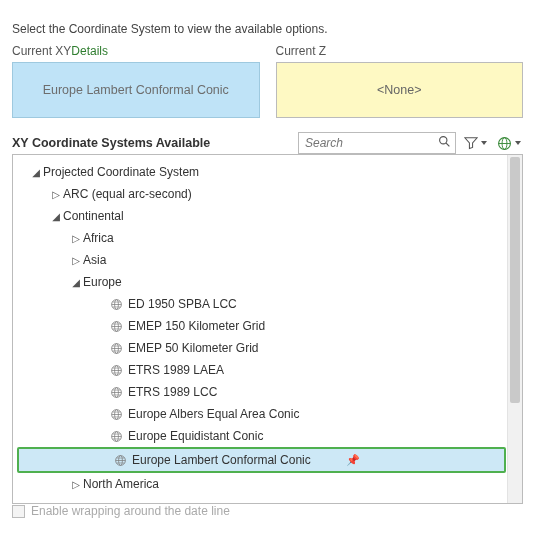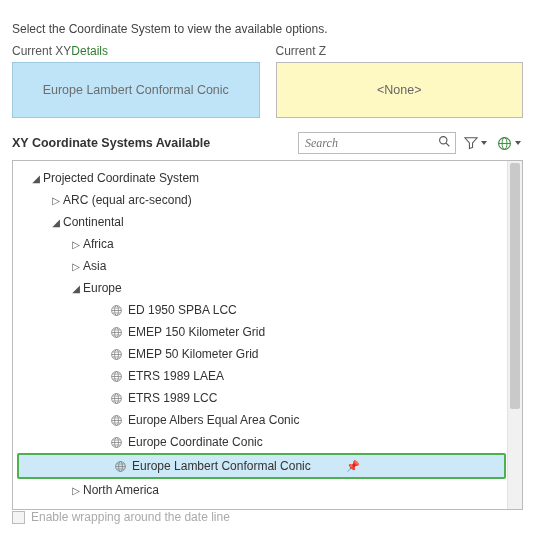--- a/index.html
+++ b/index.html
@@ -6,25 +6,25 @@
   .panel{width:535px;height:558px;box-sizing:border-box;background:#fff;position:relative;padding:20px 12px 0 12px}
   .instr{color:#444;margin:2px 0 8px 0;font-size:12px}
   .cards{display:flex;gap:16px;margin-bottom:14px}
   .card-col{flex:1;display:flex;flex-direction:column}
   .card-head{display:flex;align-items:baseline;margin-bottom:4px}
   .card-head .lbl{color:#555}
   .details{color:#2f7d2f;cursor:pointer}
   .card{height:56px;border:1px solid #bbb;display:flex;align-items:center;justify-content:center;font-size:12.5px;color:#666;box-sizing:border-box}
   .card.sel{background:#bfe3f7;border-color:#9ec9df;color:#6d6d6d}
   .card.none{background:#fef9c3}
-  .section-row{display:flex;align-items:center;justify-content:space-between;gap:8px;margin-bottom:6px}
+  .section-row{display:flex;align-items:center;justify-content:space-between;gap:8px;margin-bottom:0}
   .section-title{font-weight:600;color:#333;font-size:12.5px}
   .search-wrap{display:flex;align-items:center;gap:6px}
   .search{position:relative}
-  .search input{width:158px;height:22px;border:1px solid #bbb;padding:1px 22px 1px 6px;font-family:Liberation Serif, serif;font-size:12px;font-style:italic;color:#777;box-sizing:border-box}
+  .search input{width:158px;height:22px;border:1px solid #bbb;padding:1px 22px 1px 6px;font-family:Liberation Sans, sans-serif;font-size:12px;font-style:italic;color:#777;box-sizing:border-box}
   .search .mag{position:absolute;right:5px;top:3px;color:#555}
   .icon-btn{display:flex;align-items:center;gap:1px;color:#4a4a4a;cursor:pointer;padding:2px}
   .tri-down{width:0;height:0;border-left:3px solid transparent;border-right:3px solid transparent;border-top:4px solid #555;margin-left:2px}
   .tree-box{border:1px solid #bbb;height:348px;position:relative;overflow:hidden}
   .tree-scroll{position:absolute;right:0;top:0;bottom:0;width:14px;background:#f1f1f1;border-left:1px solid #e3e3e3}
   .thumb{position:absolute;left:2px;right:2px;top:2px;height:246px;background:#c9c9c9;border-radius:2px}
   .tree{padding:6px 0 6px 2px}
   .node{display:flex;align-items:center;height:22px;padding-right:18px;cursor:default}
   .arrow{width:14px;text-align:center;color:#555;font-size:10px;cursor:pointer;user-select:none}
   .node .txt{color:#333}
@@ -197,21 +197,21 @@
           <div class="leaf-row leaf-pad">
             <span class="leaf-icon">
               <svg width="13" height="13" viewBox="0 0 16 16">
                 <circle cx="8" cy="8" r="6" fill="none" stroke="#7a7a7a" stroke-width="1"></circle>
                 <ellipse cx="8" cy="8" rx="2.4" ry="6" fill="none" stroke="#7a7a7a" stroke-width="0.9"></ellipse>
                 <line x1="2" y1="8" x2="14" y2="8" stroke="#7a7a7a" stroke-width="0.9"></line>
                 <line x1="3" y1="5" x2="13" y2="5" stroke="#7a7a7a" stroke-width="0.7"></line>
                 <line x1="3" y1="11" x2="13" y2="11" stroke="#7a7a7a" stroke-width="0.7"></line>
               </svg>
             </span>
-            <span class="txt">Europe Coordinate Conic</span>
+            <span class="txt">Europe Equidistant Conic</span>
           </div>
         </div>
 
     <div class="hl hl-row">
       <div class="leaf-row leaf-pad">
         <span class="leaf-icon">
           <svg width="13" height="13" viewBox="0 0 16 16">
                 <circle cx="8" cy="8" r="6" fill="none" stroke="#7a7a7a" stroke-width="1"></circle>
                 <ellipse cx="8" cy="8" rx="2.4" ry="6" fill="none" stroke="#7a7a7a" stroke-width="0.9"></ellipse>
                 <line x1="2" y1="8" x2="14" y2="8" stroke="#7a7a7a" stroke-width="0.9"></line>

